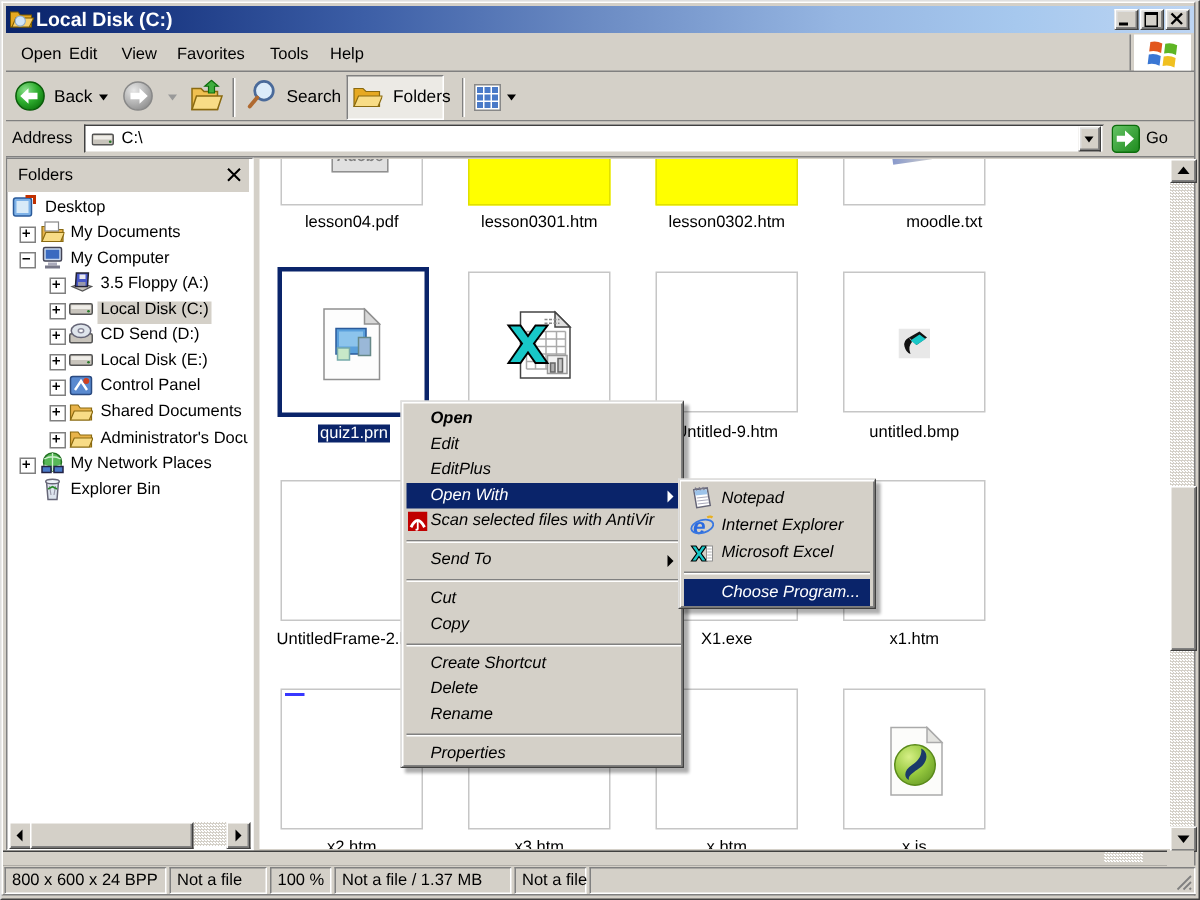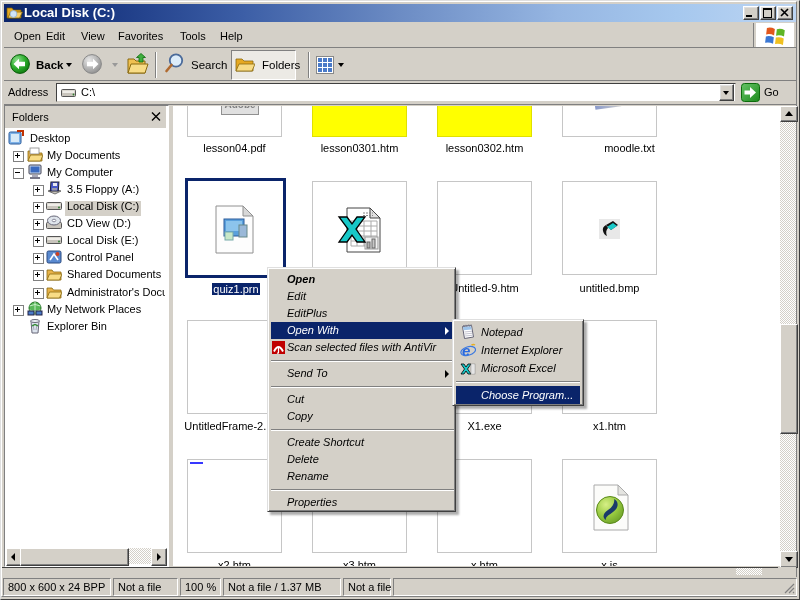--- a/index.html
+++ b/index.html
@@ -67,21 +67,21 @@
  <defs>
       <radialGradient id="gb" cx="35%" cy="30%" r="75%">
         <stop offset="0" stop-color="#8fe08f"></stop>
         <stop offset="0.55" stop-color="#2fae2f"></stop>
         <stop offset="1" stop-color="#0f7a0f"></stop>
       </radialGradient>
     </defs>
  <circle cx="10" cy="10" r="9.4" fill="url(#gb)" stroke="#0a5c0a" stroke-width="1"></circle>
  <path d="M9 4.8 L9 7.8 L15 7.8 L15 12.2 L9 12.2 L9 15.2 L3.5 10 Z" fill="#fff"></path>
 </svg>
-<div class="ab" style="left:36px;top:59px;font-size:11.5px;font-weight:bold;">Back</div>
+<div class="ab" style="left:36px;top:59px;font-size:11.5px;">Back</div>
 <div class="ab" style="left:66px;top:63px;width:0;height:0;border-top:4px solid #000;border-left:3.5px solid transparent;border-right:3.5px solid transparent;"></div>
 
 <svg class="ab" style="left:82px;top:54px;" width="20" height="20" viewBox="0 0 20 20">
  <defs>
       <radialGradient id="gf" cx="35%" cy="30%" r="75%">
         <stop offset="0" stop-color="#e8e8e8"></stop>
         <stop offset="0.55" stop-color="#b8b8b8"></stop>
         <stop offset="1" stop-color="#909090"></stop>
       </radialGradient>
     </defs>
@@ -217,21 +217,21 @@
 
 <div class="ab" style="left:28px;top:212px;width:9px;height:9px;background:#fff;border:1px solid #808080;">
       <div class="ab" style="left:1px;top:3px;width:5px;height:1px;background:#000;"></div>
       <div class="ab" style="left:3px;top:1px;width:1px;height:5px;background:#000;"></div>
     </div>
 <svg class="ab" style="left:41px;top:208px;" width="16" height="16" viewBox="0 0 16 16">
  <rect x="0.5" y="7.5" width="15" height="6" rx="1" fill="#c8c4bc" stroke="#555"></rect>
  <ellipse cx="8" cy="5.5" rx="6.5" ry="4.5" fill="#dfe5ec" stroke="#667"></ellipse>
  <ellipse cx="8" cy="5.5" rx="1.8" ry="1.3" fill="#fff" stroke="#889"></ellipse>
 </svg>
-<div class="ab" style="left:62px;top:210px;">CD View (D:)</div>
+<div class="ab" style="left:62px;top:210px;">CD Send (D:)</div>
 
 <div class="ab" style="left:28px;top:229px;width:9px;height:9px;background:#fff;border:1px solid #808080;">
       <div class="ab" style="left:1px;top:3px;width:5px;height:1px;background:#000;"></div>
       <div class="ab" style="left:3px;top:1px;width:1px;height:5px;background:#000;"></div>
     </div>
 <svg class="ab" style="left:41px;top:225px;" width="16" height="16" viewBox="0 0 16 16">
  <rect x="0.5" y="4.5" width="15" height="7" rx="1" fill="#c8c4bc" stroke="#555"></rect>
  <rect x="1.5" y="5.5" width="13" height="2.5" fill="#efede8"></rect>
  <circle cx="13" cy="9.5" r="0.9" fill="#2a7a2a"></circle>
 </svg>

